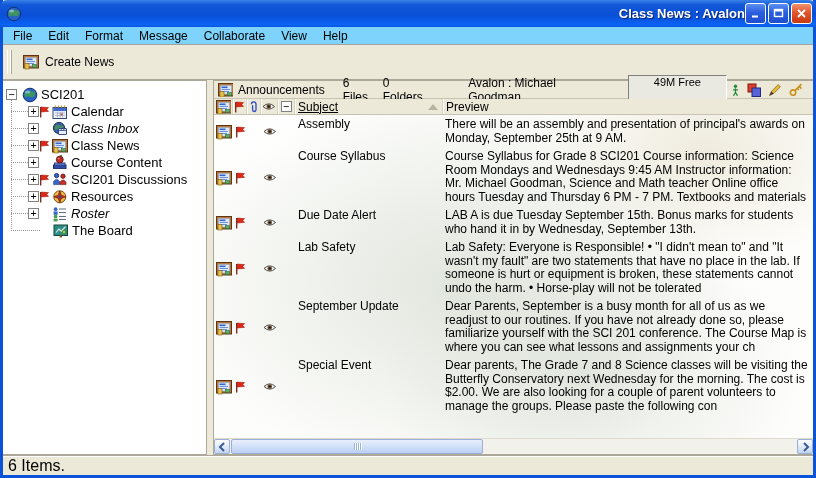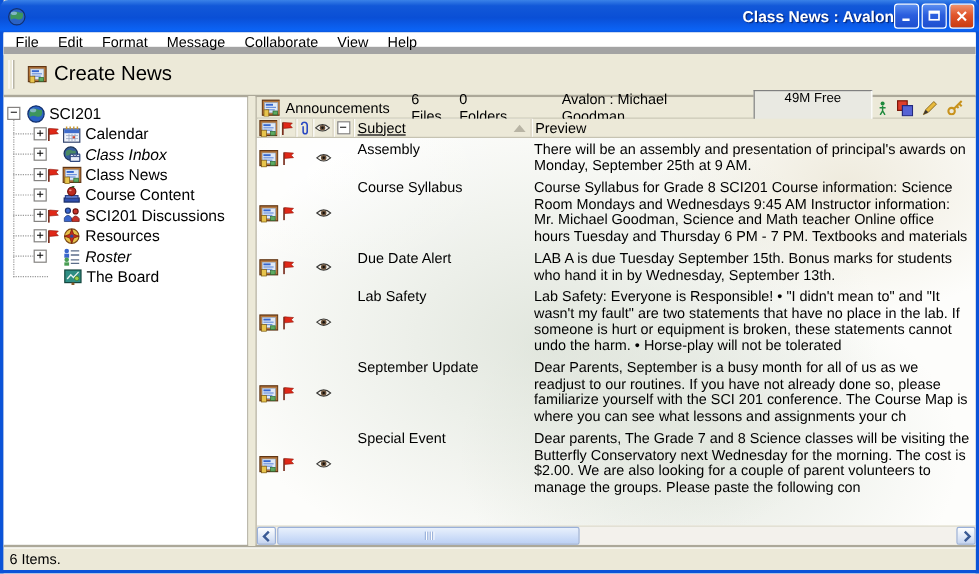--- a/index.html
+++ b/index.html
@@ -13,31 +13,31 @@
               border-radius:7px 7px 0 0; margin:0 -3px;text-align:right; }
   .titletext { color:#fff; font-weight:bold; font-size:13px; margin-left:6px;
                text-shadow:1px 1px 1px rgba(0,0,40,.6); flex:1; white-space:nowrap; }
   .winbtns { display:flex; gap:2px; }
   .wbtn { width:21px; height:21px; border:1px solid #fff; border-radius:3px;
           display:flex; align-items:center; justify-content:center;
           background:linear-gradient(180deg,#5a8ef0,#2b5ede 45%,#1d4ecf); }
   .wbtn.close { background:linear-gradient(180deg,#f0926e,#e1562c 45%,#c83a10); }
   .wbtn svg { display:block; }
   
-  .menubar { height:18px; flex:0 0 18px; display:flex; align-items:flex-start; background:#ffffff;
-             border-bottom:6px solid #a3a3a3; box-shadow:0 1px 0 #ffffff; padding-left:2px; }
+  .menubar { height:18px; flex:0 0 18px; display:flex; align-items:center; background:#7dd3fc;
+             border-bottom:1px solid #a3a3a3; box-shadow:0 1px 0 #ffffff; padding-left:2px; }
   .menuitem { font-size:12px; color:#000; padding:1px 8px; cursor:default; }
   
   .toolbar { height:35px; flex:0 0 35px; display:flex; align-items:center; background:#ece9d8;
              border-bottom:1px solid #aca899; padding-left:3px; }
   .gripper { width:5px; height:24px; margin:0 4px 0 1px;
              border-left:1px solid #fff; border-right:1px solid #aca899;
              box-shadow:inset 2px 0 0 #ece9d8, inset 3px 0 0 #fff, inset 4px 0 0 #aca899; }
   .tbbutton { display:flex; align-items:center; gap:6px; padding:3px 8px 3px 6px; border:1px solid transparent; border-radius:2px; }
-  .tbbutton .lbl { font-size:17px; }
+  .tbbutton .lbl { font-size:12px; }
   
   .content { flex:1; display:flex; min-height:0; }
   .leftpane { width:204px; flex:0 0 204px; background:#fff; border:1px solid #aca899; border-left:none;
               overflow:hidden; padding-top:5px; }
   .splitter { width:6px; flex:0 0 6px; background:#ece9d8; }
   .rightpane { flex:1; display:flex; flex-direction:column; min-width:0; border:1px solid #aca899; border-right:none; }
   
   .tree { font-size:13px; color:#000; }
   .titem { height:17px; display:flex; align-items:center; white-space:nowrap; cursor:default; }
   .titem .tlabel { padding:0 2px; }
@@ -95,21 +95,21 @@
   .sthumb { width:252px; flex:0 0 252px; margin:0 0 0 1px; border:1px solid #9ab0d8; border-radius:2px;
             background:linear-gradient(180deg,#e8f0fc,#cdddf8 60%,#bcd0f4);
             display:flex; align-items:center; justify-content:center; }
   .grip { display:flex; gap:1px; }
   .grip i { display:block; width:1px; height:7px; background:#9db4dc; box-shadow:1px 0 0 #fff; }
   .strack { flex:1; }
   .sbtn.right { margin-left:auto; }
   
   .statusbar { height:20px; flex:0 0 20px; background:#ece9d8; border-top:1px solid #aca899;
                box-shadow:inset 0 1px 0 #fff; display:flex; align-items:center;
-               font-size:12px; padding-left:5px; }
+               font-size:16px; padding-left:5px; }
   .hidden-defs { position:absolute; width:0; height:0; overflow:hidden; }
   svg.ic { display:block; }
 </style>
 </head>
 <body>
 
 <svg class="hidden-defs" aria-hidden="true">
     <defs>
   <g id="i-news">
     <rect x="0.5" y="1.5" width="15" height="12.5" fill="#b5763a" stroke="#5f3514"></rect>

